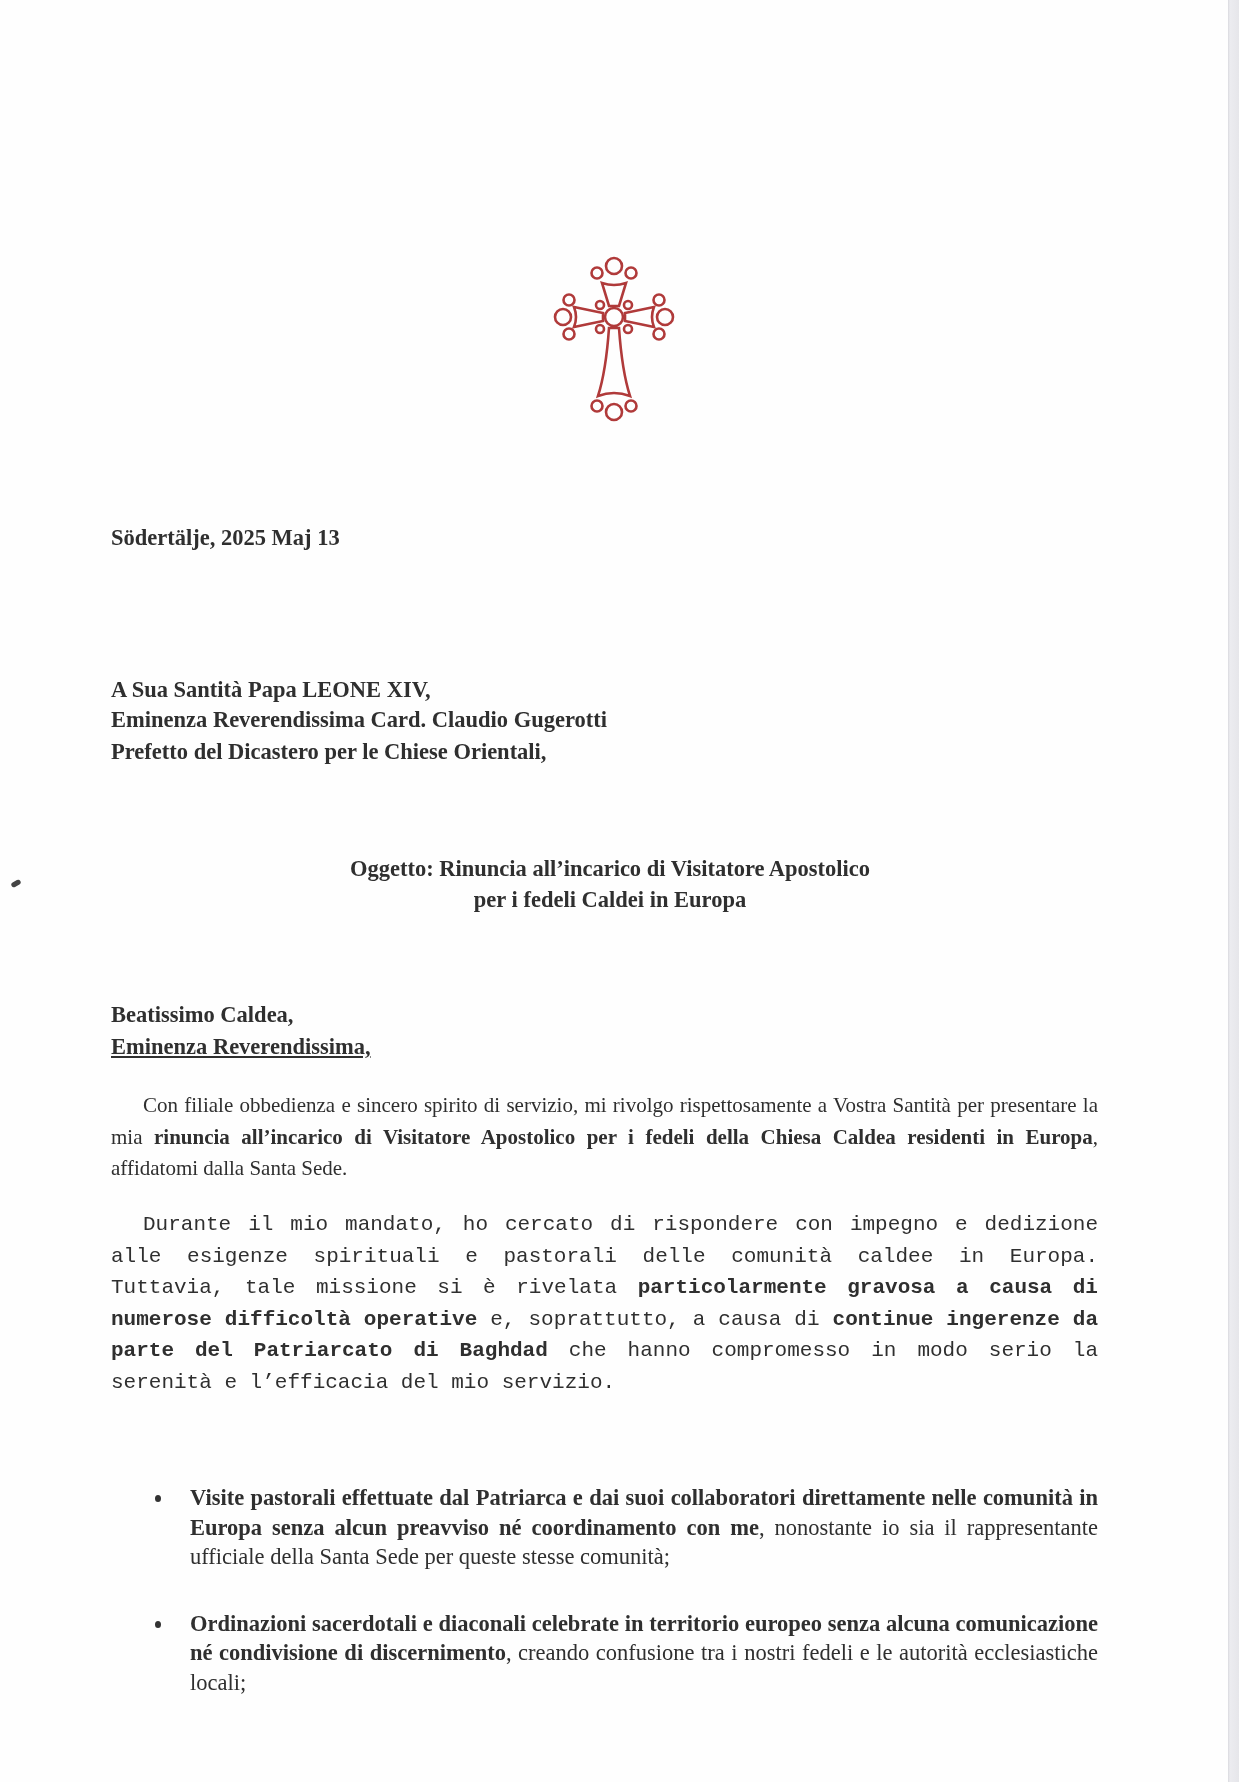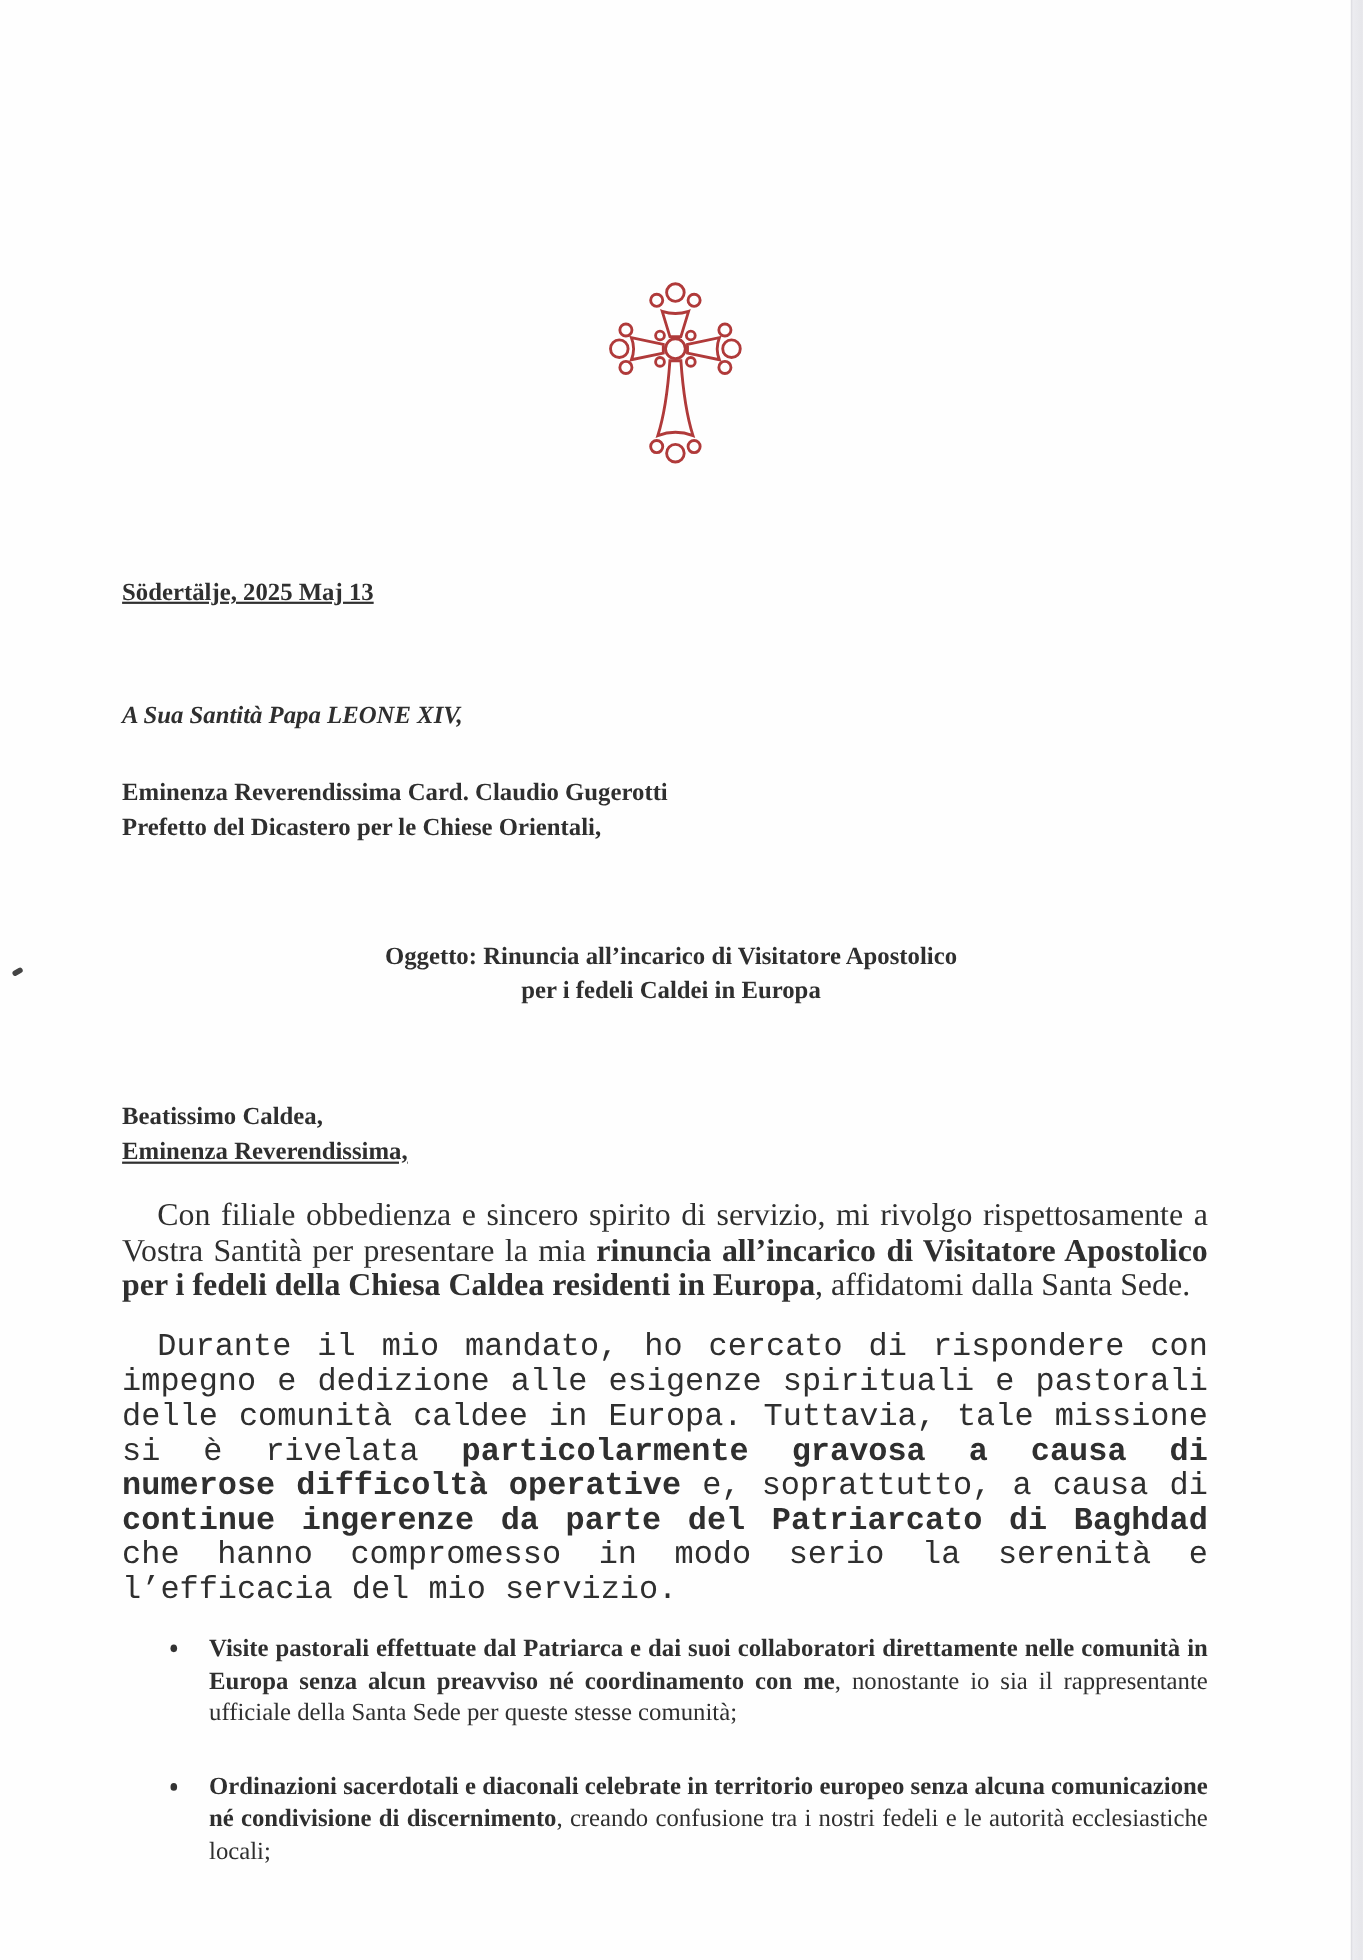--- a/index.html
+++ b/index.html
@@ -12,29 +12,29 @@
   .page { position:absolute; left:0; top:0; width:1228px; height:1782px; background:#fefefe; }
   .edge {
     position:absolute; left:1228px; top:0; width:11px; height:1782px;
     background:linear-gradient(to right,#d9d9de 0,#ececf0 2px,#e6e6ea 100%);
   }
   .cross { position:absolute; left:552px; top:256px; width:124px; height:166px; }
   .stray { position:absolute; left:11px; top:881px; width:10px; height:5px; background:#444; border-radius:3px; transform:rotate(-30deg); }
   .abs { position:absolute; white-space:nowrap; }
   .bold { font-weight:bold; }
   .t20 { font-size:22.5px; }
-  .date { left:111px; top:525px;text-decoration:underline; }
-  .addr1 { left:111px; top:637px;font-style:italic; }
+  .date { left:111px; top:525px; }
+  .addr1 { left:111px; top:677px; }
   .addr2 { left:111px; top:707px; }
   .addr3 { left:111px; top:739px; }
   .subject { left:200px; width:820px; top:853px; text-align:center; line-height:31px; white-space:normal; }
   .sal1 { left:111px; top:1002px; }
   .sal2 { left:111px; top:1034px;text-decoration:underline; }
   .para {
-    position:absolute; left:111px; width:987px; font-size:29px; line-height:31.5px;
+    position:absolute; left:111px; width:987px; font-size:21px; line-height:31.5px;
     text-align:justify; text-indent:32px;
   }
   .p1 { top:1090px; }
   .p2 { top:1209px;font-family:Liberation Mono, monospace; }
   .p3 { top:1390px; }
   ul.list { position:absolute; left:111px; width:987px; top:1446px; margin:0; padding:0; list-style:none; }
   ul.list li { position:relative; padding-left:79px; font-size:22.5px; line-height:29.5px; text-align:justify;margin-top:37px; }
   ul.list li .dot { position:absolute; left:44px; top:12px; width:6px; height:7px; border-radius:50%; background:#333; }
 </style>
 </head>

